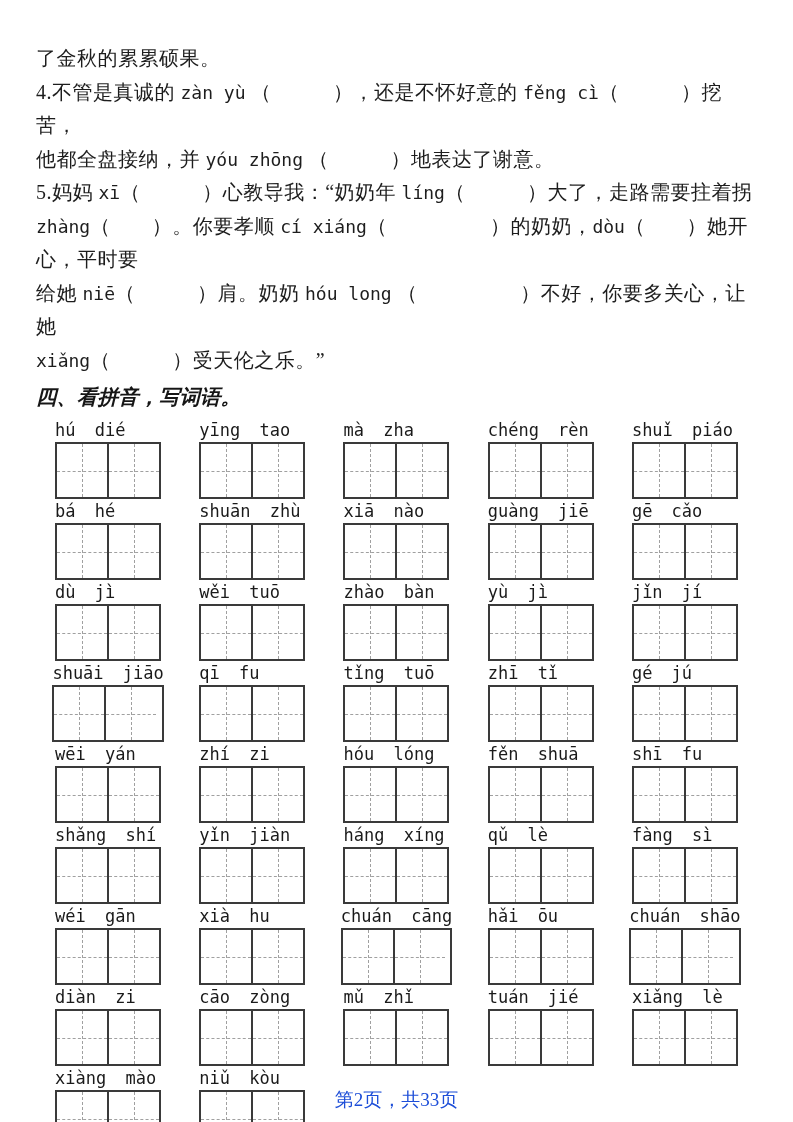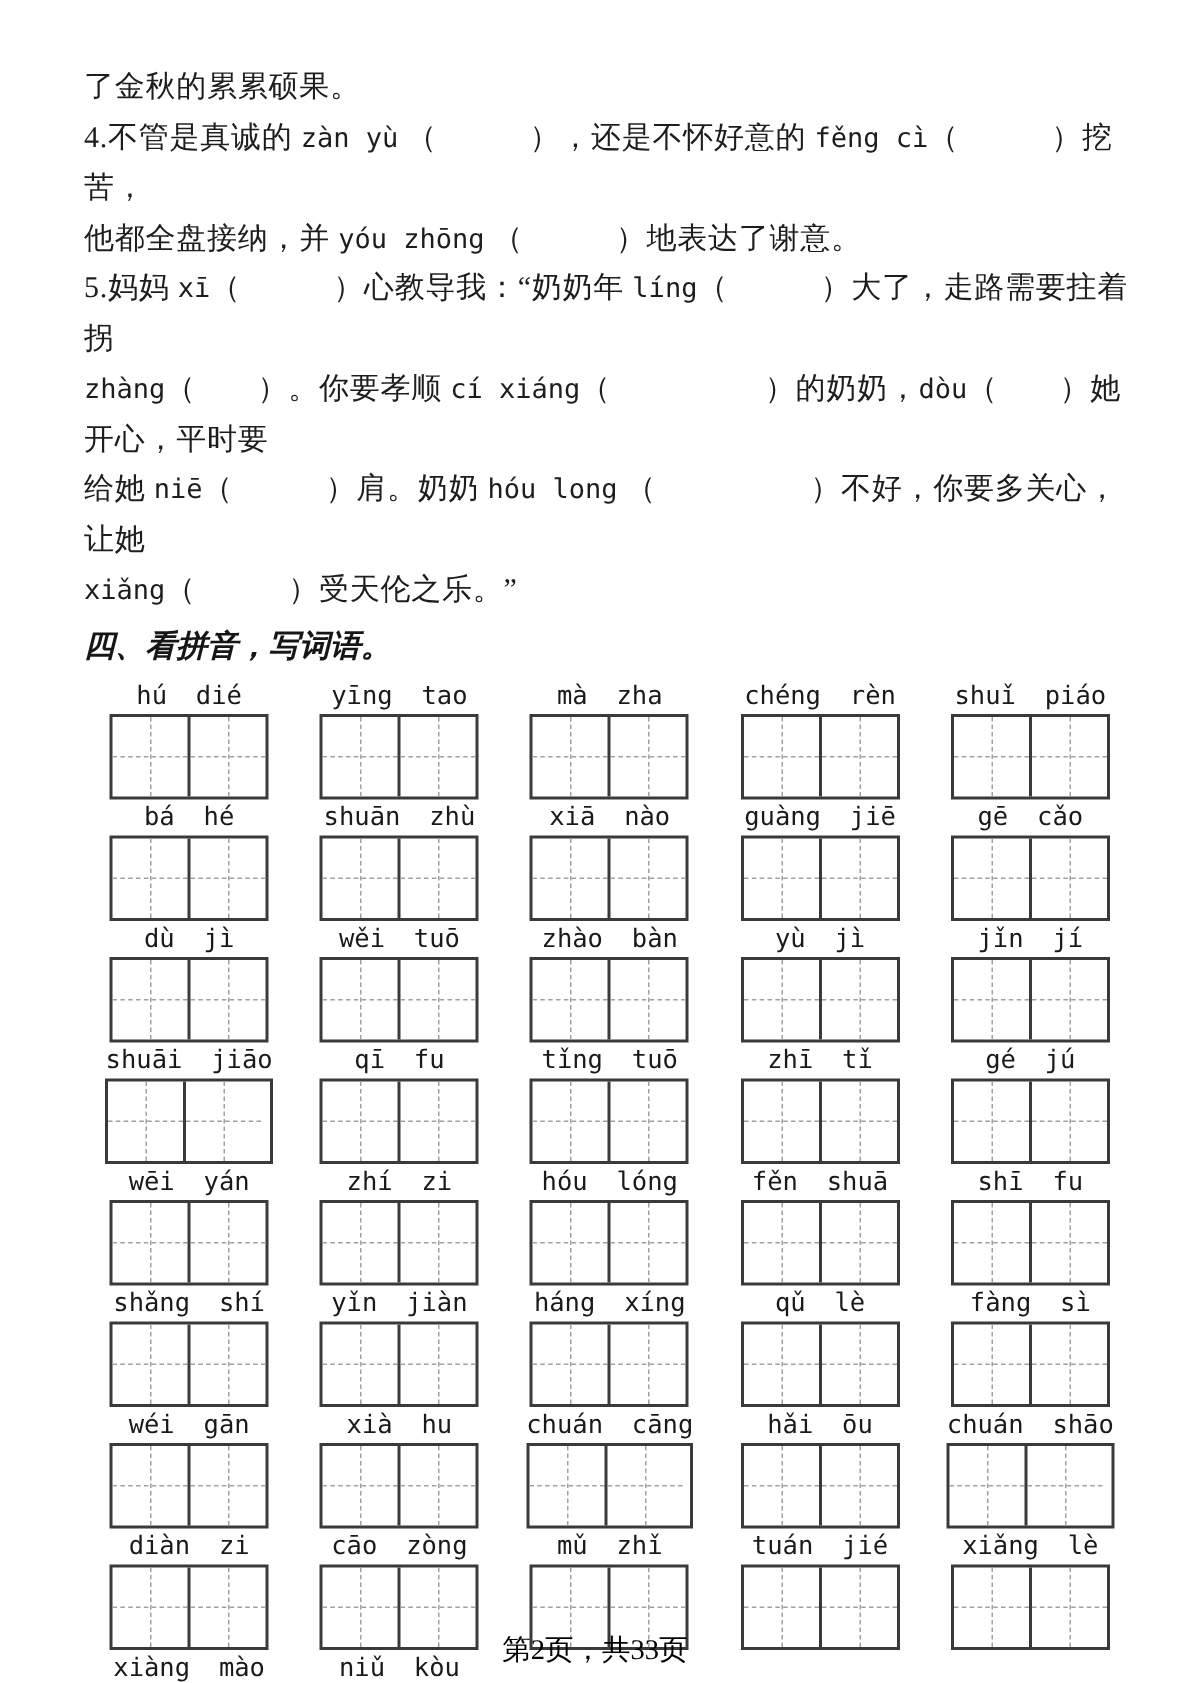--- a/index.html
+++ b/index.html
@@ -5,21 +5,21 @@
   html, body {
     margin: 0;
     padding: 0;
     background: #ffffff;
   }
   .page {
     position: relative;
     width: 793px;
     height: 1122px;
     box-sizing: border-box;
-    padding: 42px 36px 0 56px;
+    padding: 42px 36px 0 36px;
     background: #ffffff;
     font-family: "Liberation Serif", "DejaVu Serif", serif;
     color: #1d1d1d;
     overflow: hidden;
   }
   .passage .line {
     font-size: 20px;
     line-height: 33.5px;
     letter-spacing: 0.5px;
   }
@@ -37,21 +37,21 @@
     color: #161616;
     font-style: italic;
   }
   .grid {
     display: grid;
     grid-template-columns: repeat(5, 1fr);
     justify-items: center;
     row-gap: 1px;
     margin-top: 7px;
   }
-  .cell { text-align: center; }
+  .cell { }
   .pinyin {
     font-family: "DejaVu Sans Mono", monospace;
     font-size: 17px;
     height: 23px;
     line-height: 22px;
     color: #1a1a1a;
     word-spacing: 9px;
     white-space: pre;
   }
   .writebox {
@@ -81,21 +81,21 @@
     right: 0;
     border-top: 1px dashed #a0a0a0;
   }
   .footer {
     position: absolute;
     left: 0;
     right: 0;
     bottom: 9px;
     text-align: center;
     font-size: 19px;
-    color: #000000;
+    color: #1d4ed8;
   }
 </style>
 </head>
 <body>
 
 <div class="page">
 
   <div class="passage">
       <div class="line"><span class="cn">了金秋的累累硕果。</span></div>
       <div class="line"><span class="cn">4.不管是真诚的 </span><span class="py">zàn yù</span><span class="cn"> （　　　），还是不怀好意的 </span><span class="py">fěng cì</span><span class="cn">（　　　）挖苦，</span></div>

